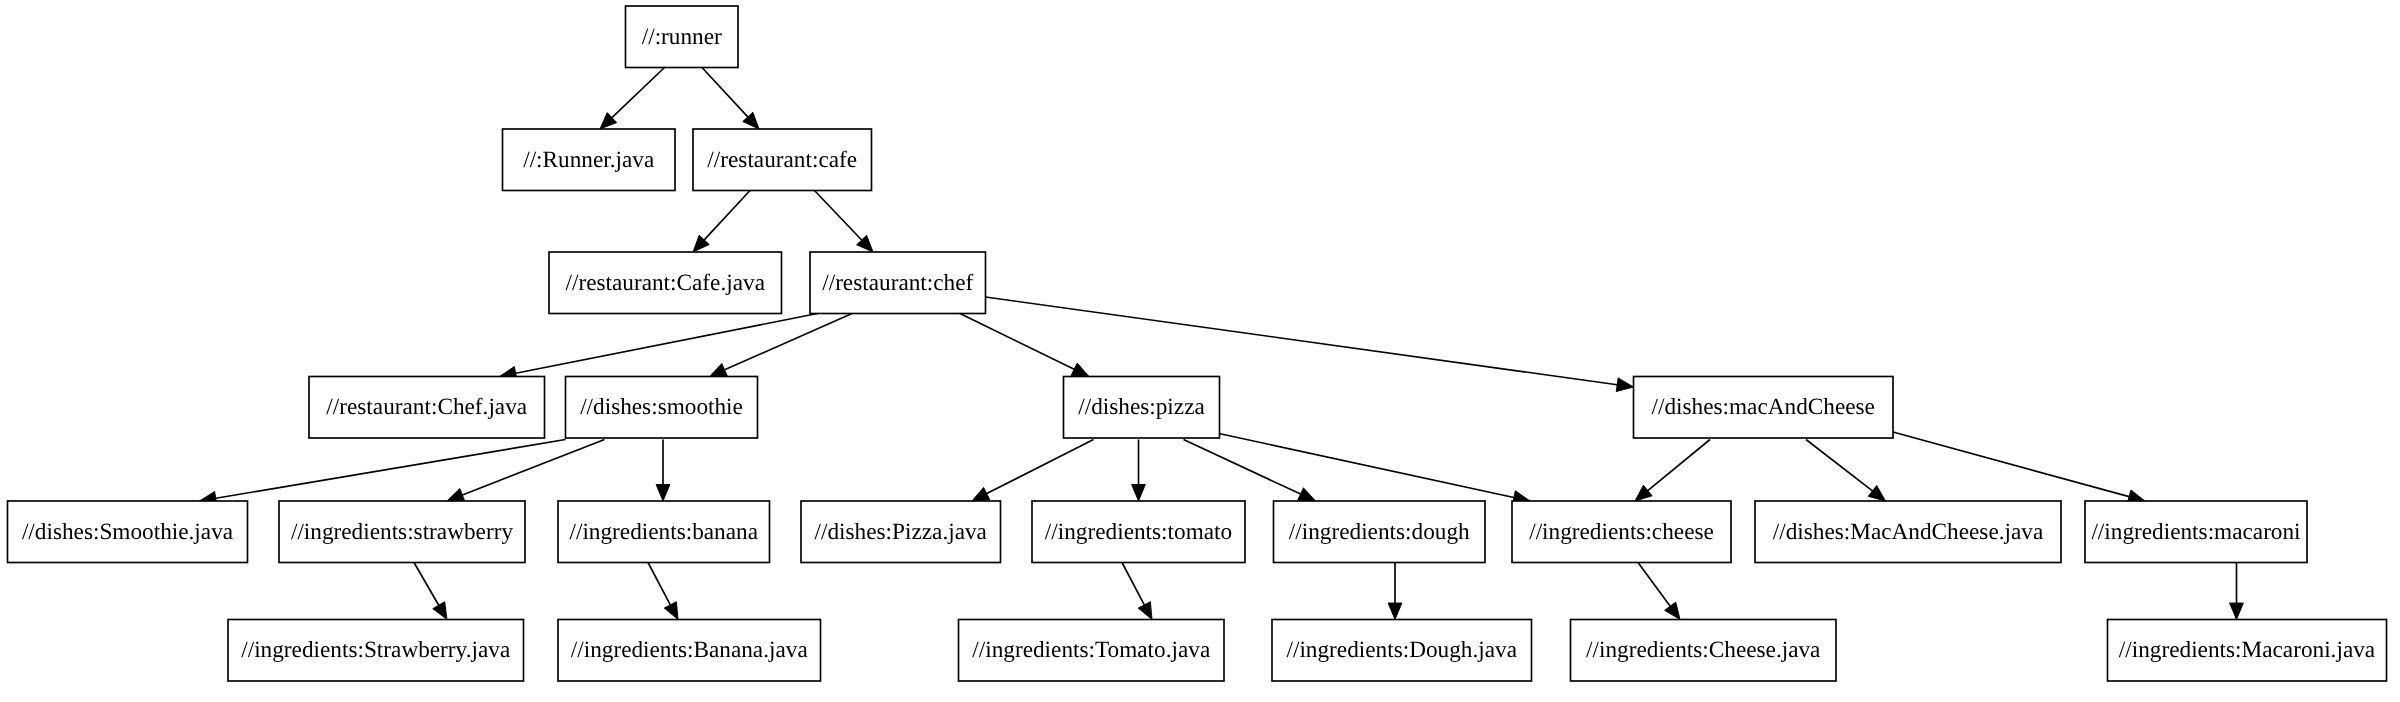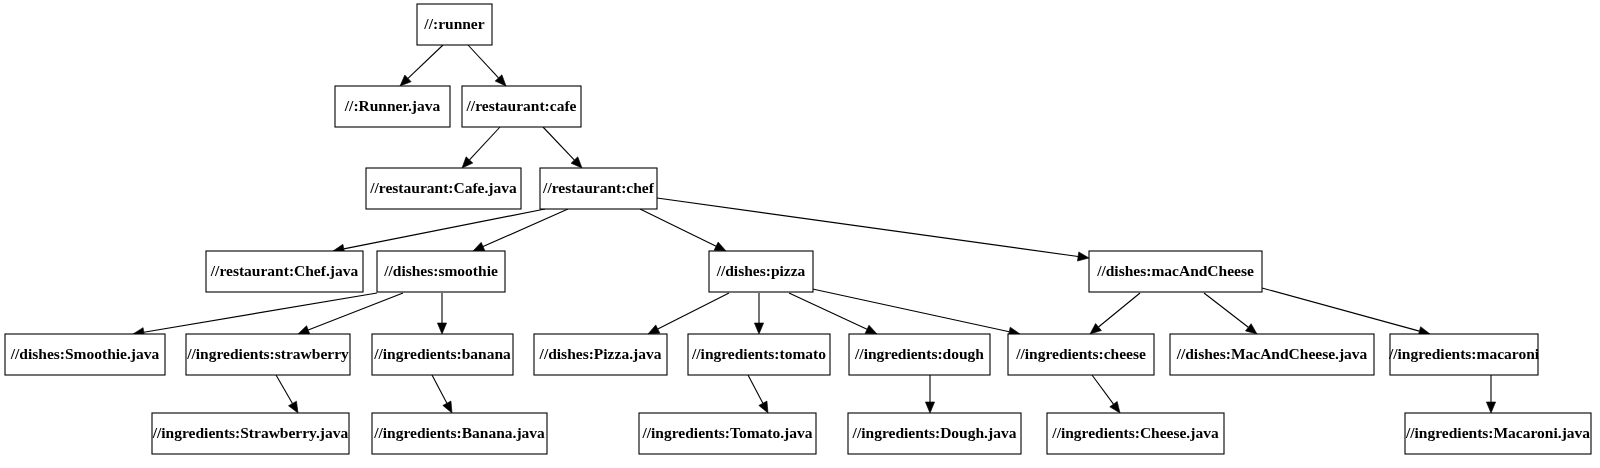--- a/index.html
+++ b/index.html
@@ -11,21 +11,20 @@
   body {
     width: 1600px;
     height: 468px;
     font-family: "Liberation Serif", "DejaVu Serif", serif;
     overflow: hidden;
   }
   #graph-root {
     position: relative;
     width: 1600px;
     height: 468px;
-    font-weight: bold;
   }
   svg.graph-canvas {
     position: absolute;
     top: 0;
     left: 0;
     width: 1600px;
     height: 468px;
     display: block;
     shape-rendering: geometricPrecision;
   }

